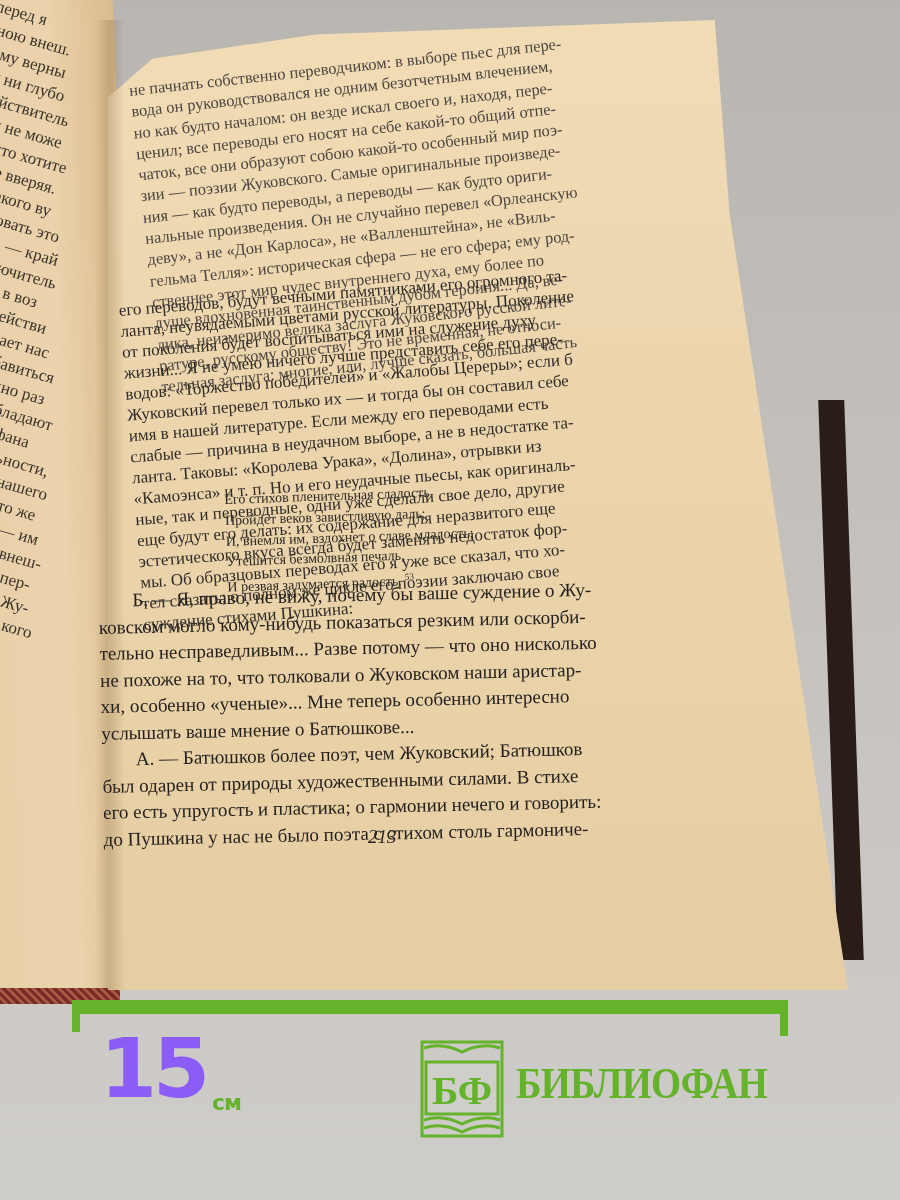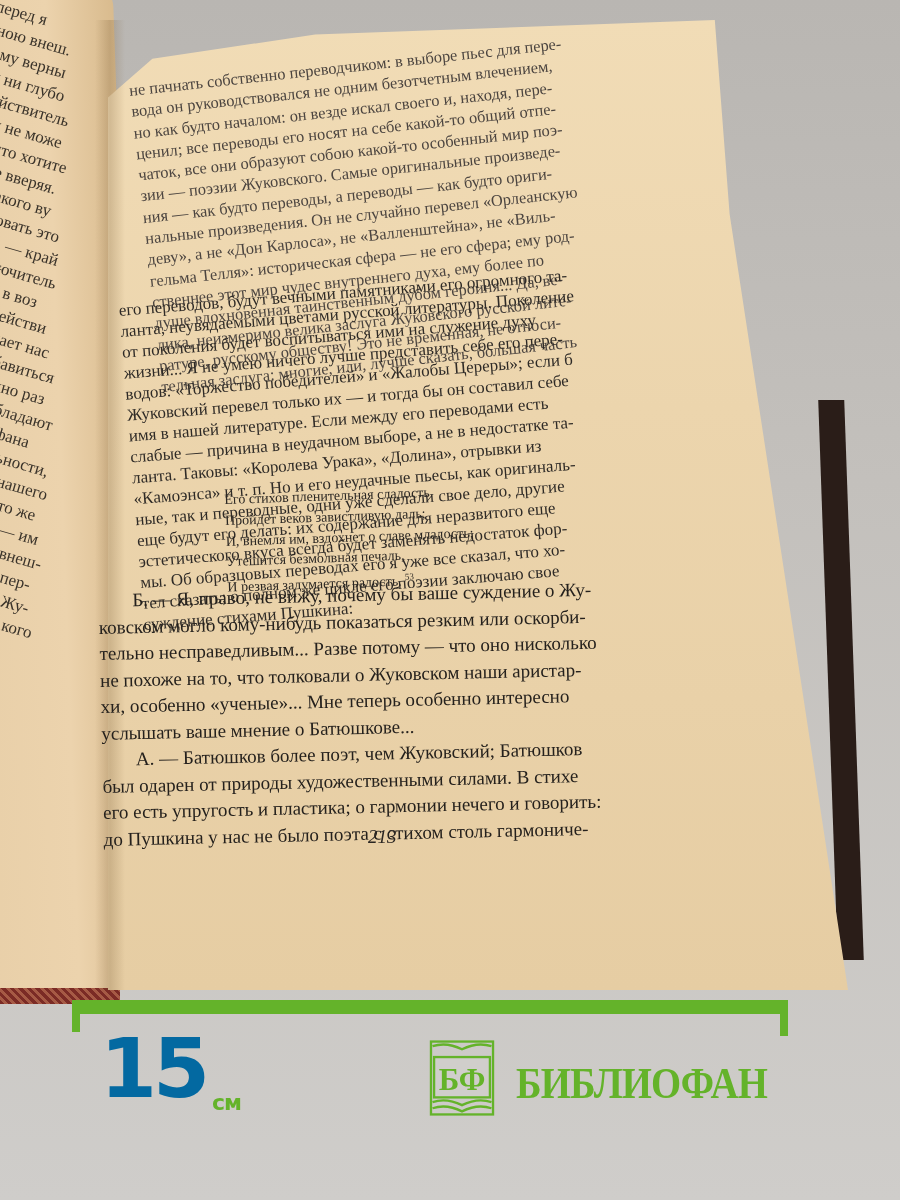--- a/index.html
+++ b/index.html
@@ -64,29 +64,29 @@
     position:absolute; left:368px; top:826px; font-size:19px; font-style:italic; color:#2a2622;
   }
   
   .ruler {
     position:absolute; left:72px; top:1000px; width:716px; height:30px;
   }
   .ruler .bar { position:absolute; left:0; top:0; width:100%; height:14px; background:#64b32a; }
   .ruler .tick-l { position:absolute; left:0; top:0; width:8px; height:32px; background:#64b32a; }
   .ruler .tick-r { position:absolute; right:0; top:0; width:8px; height:36px; background:#64b32a; }
   .size-label {
-    position:absolute; left:100px; top:1028px; color:#0369a1; font-family:"DejaVu Sans", sans-serif;
+    position:absolute; left:100px; top:1028px; color:#8b5cf6; font-family:"DejaVu Sans", sans-serif;
     font-weight:bold; font-size:82px; letter-spacing:-4px; line-height:1;
   }
   .size-unit {
     position:absolute; left:212px; top:1090px; color:#64b32a; font-family:"DejaVu Sans", sans-serif;
     font-weight:bold; font-size:22px; letter-spacing:-1px;
   }
   .logo-box {
-    position:absolute; left:420px; top:1040px; width:84px; height:76px;
+    position:absolute; left:420px; top:1040px; width:84px; height:98px;
   }
   .logo-box svg { width:100%; height:100%; }
   .logo-name {
     position:absolute; left:516px; top:1058px; color:#64b32a; font-family:"Liberation Serif", serif;
     font-weight:bold; font-size:44px; letter-spacing:-1px; transform: scaleX(0.88); transform-origin:left top;
   }
 </style>
 </head>
 <body>
 

